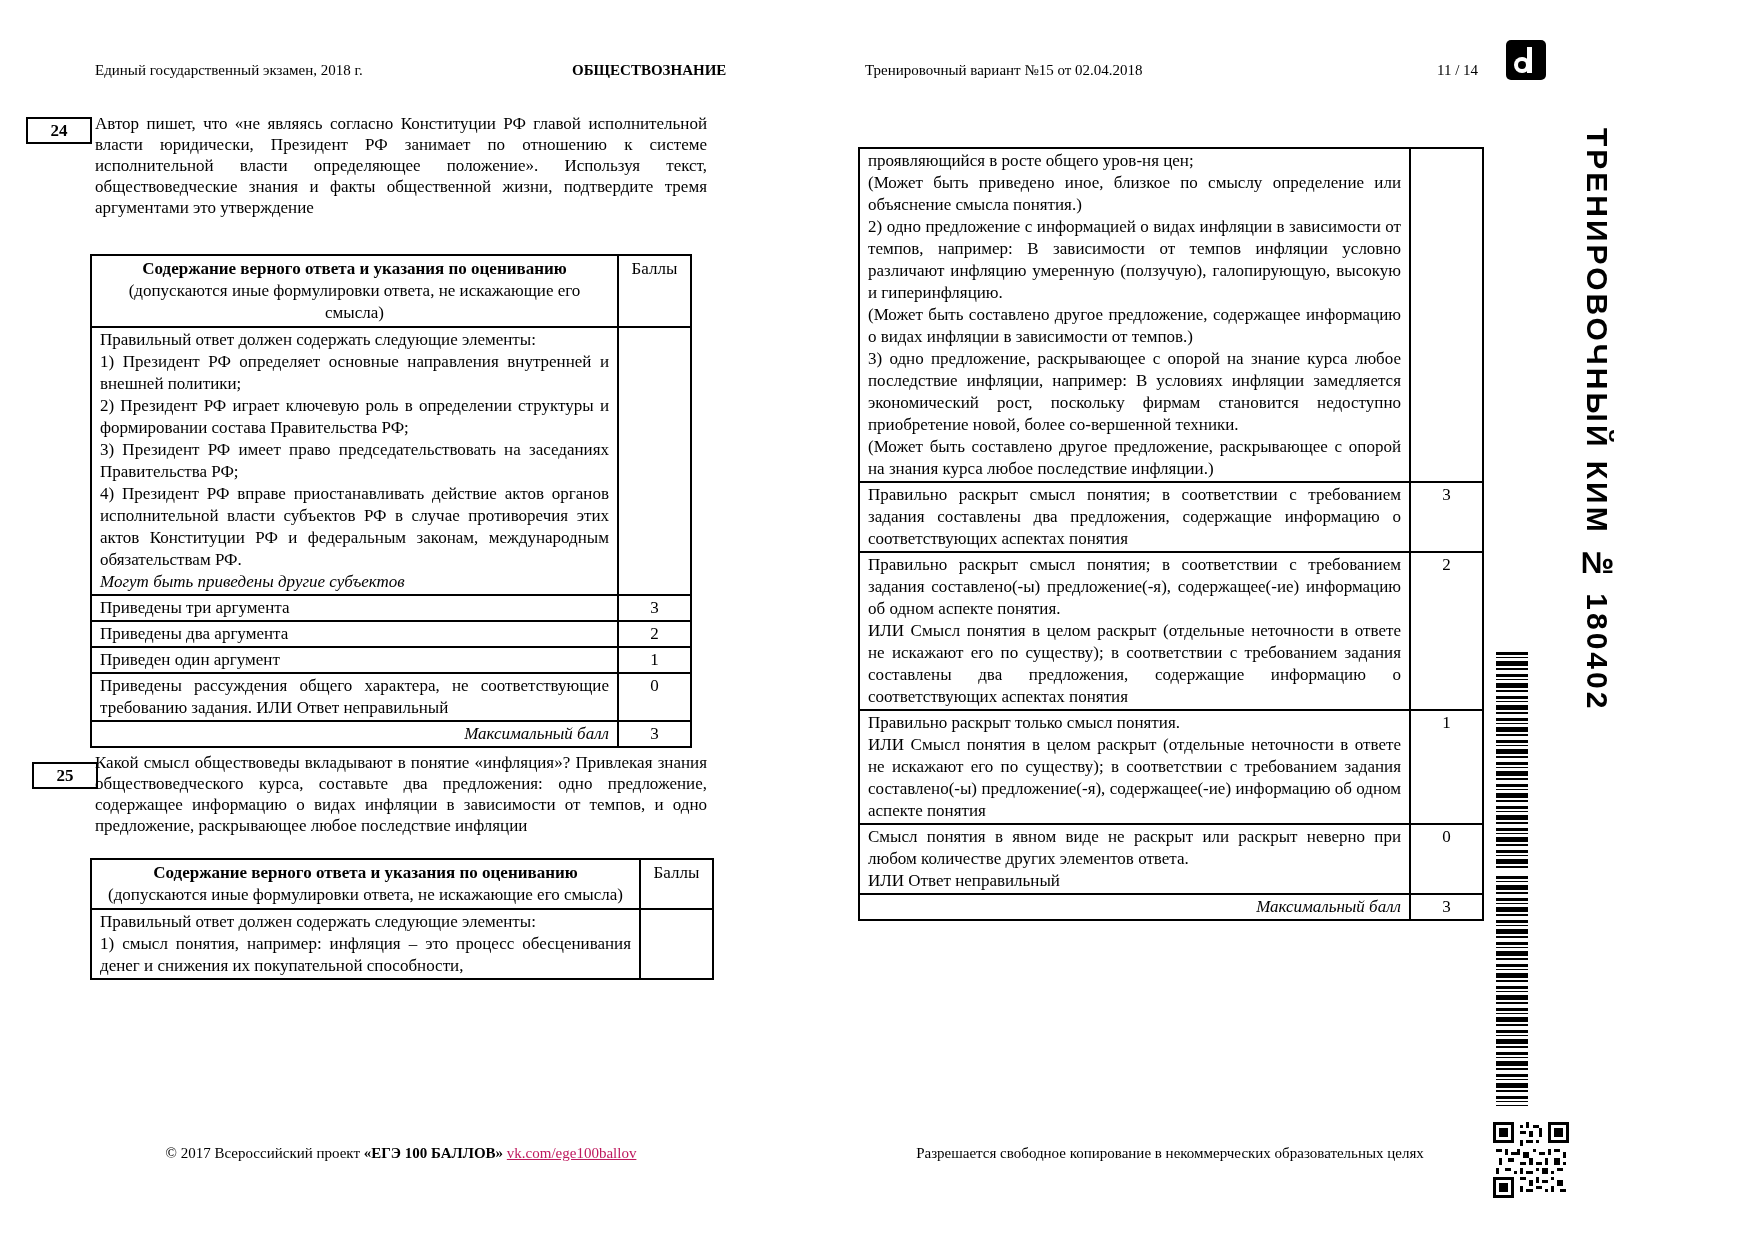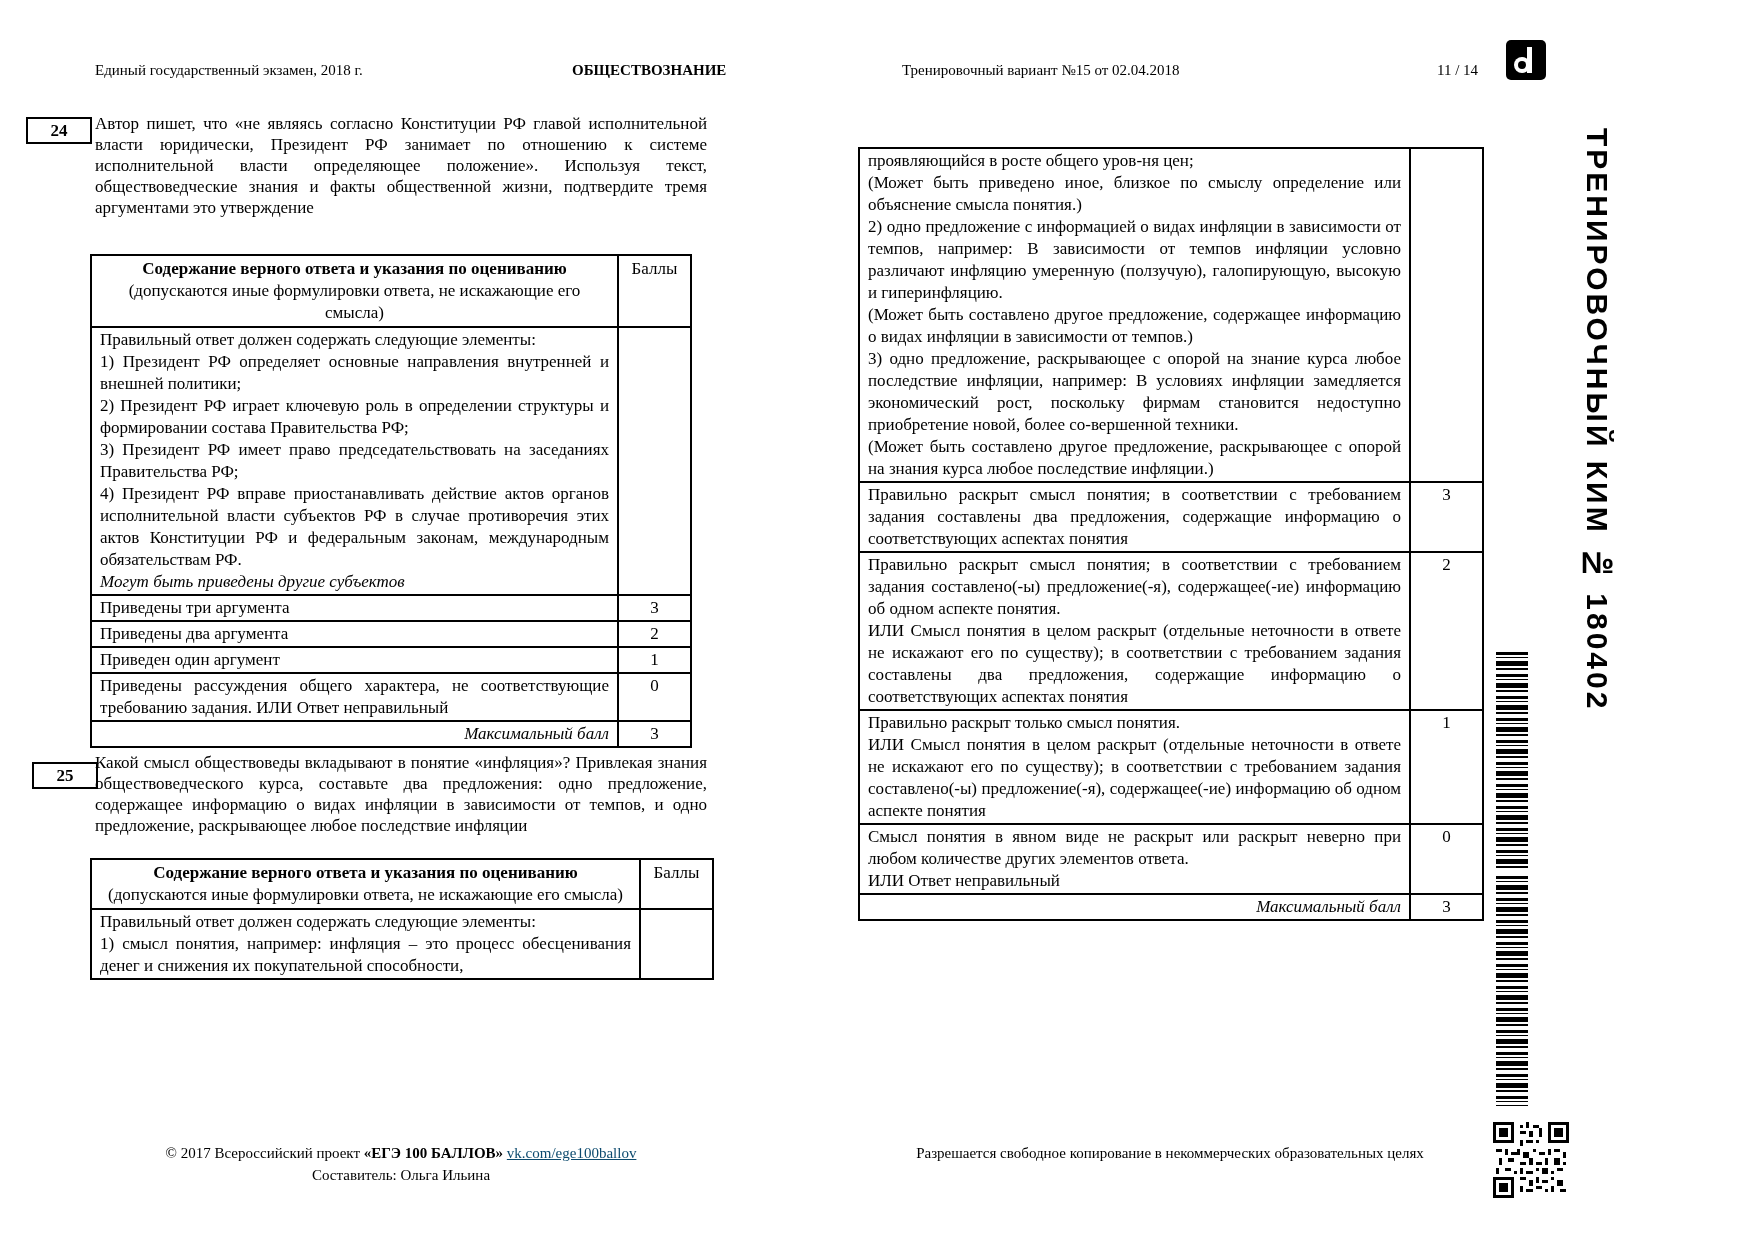--- a/index.html
+++ b/index.html
@@ -27,30 +27,30 @@
 
   .kim { position:absolute; writing-mode:vertical-rl; font-family:"Liberation Sans","DejaVu Sans",sans-serif;
          font-size:30px; font-weight:600; letter-spacing:3px; white-space:nowrap; }
 
   .barcode { position:absolute; width:32px;
     background:repeating-linear-gradient(180deg,
       #000 0px,#000 3px,#fff 3px,#fff 5px,#000 5px,#000 6px,#fff 6px,#fff 9px,
       #000 9px,#000 14px,#fff 14px,#fff 16px,#000 16px,#000 18px,#fff 18px,#fff 22px); }
 
   .footer { position:absolute; font-size:15px; text-align:center; line-height:22px; }
-  a.flink { color:#0c4a6e; text-decoration:underline; }
+  a.flink { color:#be185d; text-decoration:underline; }
 </style>
 </head>
 <body>
 
 <div class="page">
 
   <div class="abs hdr" style="left:95px; top:62px;">Единый государственный экзамен, 2018 г.</div>
   <div class="abs hdr bold" style="left:572px; top:62px;">ОБЩЕСТВОЗНАНИЕ</div>
-  <div class="abs hdr" style="left:865px; top:62px;margin-left:37px;">Тренировочный вариант №15 от 02.04.2018</div>
+  <div class="abs hdr" style="left:865px; top:62px;">Тренировочный вариант №15 от 02.04.2018</div>
   <div class="abs hdr" style="left:1437px; top:62px;">11 / 14</div>
 
   <div class="abs" style="left:1506px; top:40px;">
     <svg width="40" height="40" viewBox="0 0 40 40">
       <rect x="0" y="0" width="40" height="40" rx="5" fill="#000"></rect>
       <circle cx="16" cy="25" r="8" fill="#fff"></circle>
       <rect x="21" y="7" width="5" height="26" fill="#fff"></rect>
       <circle cx="16" cy="25" r="4" fill="#000"></circle>
     </svg>
   </div>
@@ -243,20 +243,19 @@
           <rect x="14" y="21" width="2" height="1"></rect>
         <rect x="17" y="22" width="1" height="1"></rect>
           <rect x="19" y="21" width="1" height="2"></rect>
           <rect x="22" y="22" width="2" height="1"></rect>
       </g>
     </svg>
   </div>
 
   <div class="footer" style="left:90px; top:1142px; width:622px;">
     <div><span>© 2017 Всероссийский проект </span><span class="bold">«ЕГЭ 100 БАЛЛОВ» </span><a class="flink" href="#">vk.com/ege100ballov</a></div>
-    <div>Составитель: Ольга Ильина</div>
   </div>
 
   <div class="footer" style="left:858px; top:1142px; width:624px;">
     <div>Разрешается свободное копирование в некоммерческих образовательных целях</div>
   </div>
 
 </div>
 
 </body></html>

